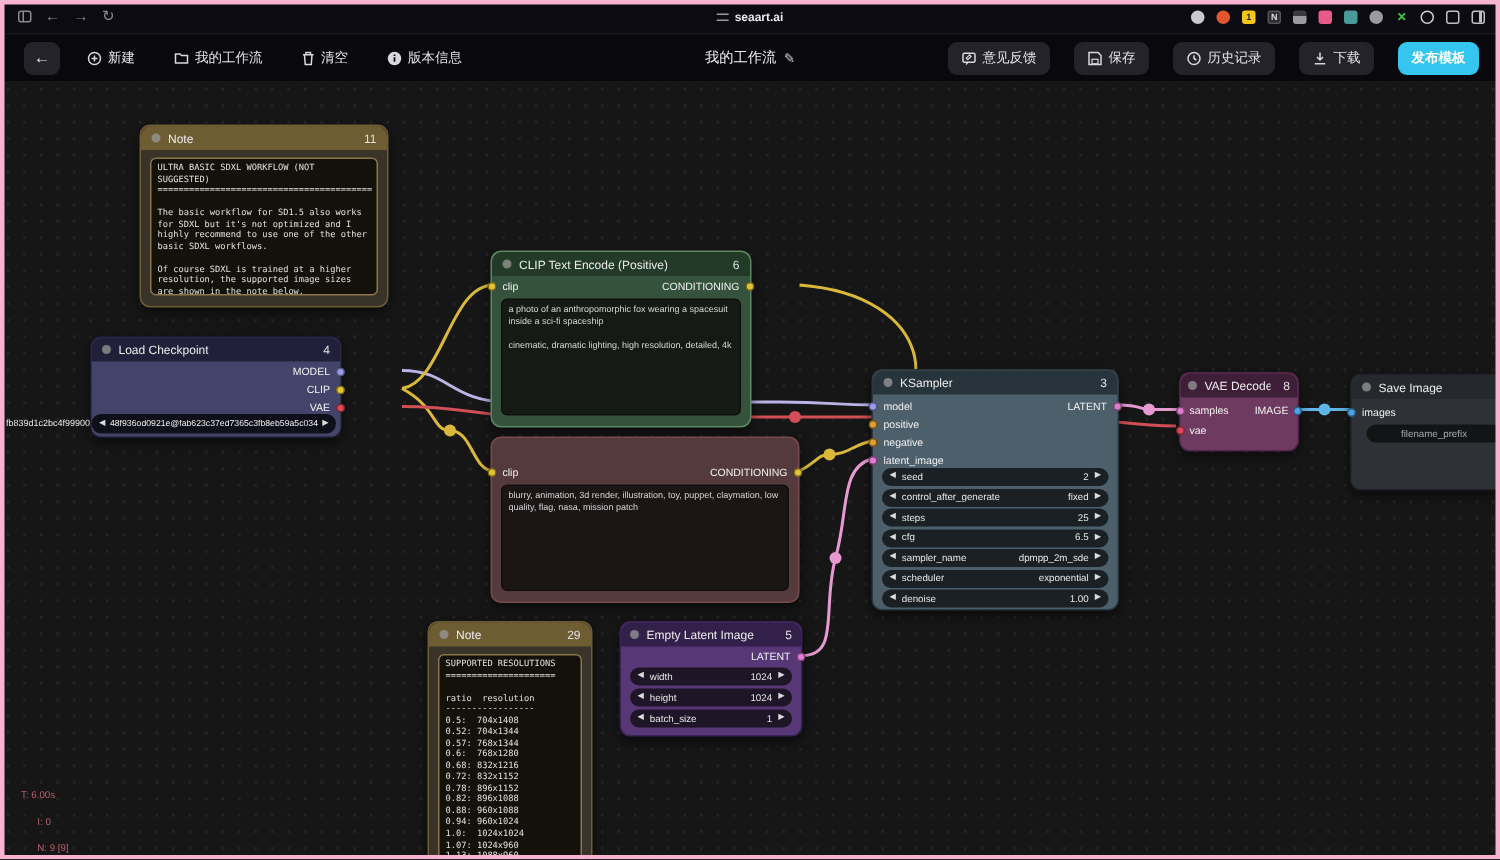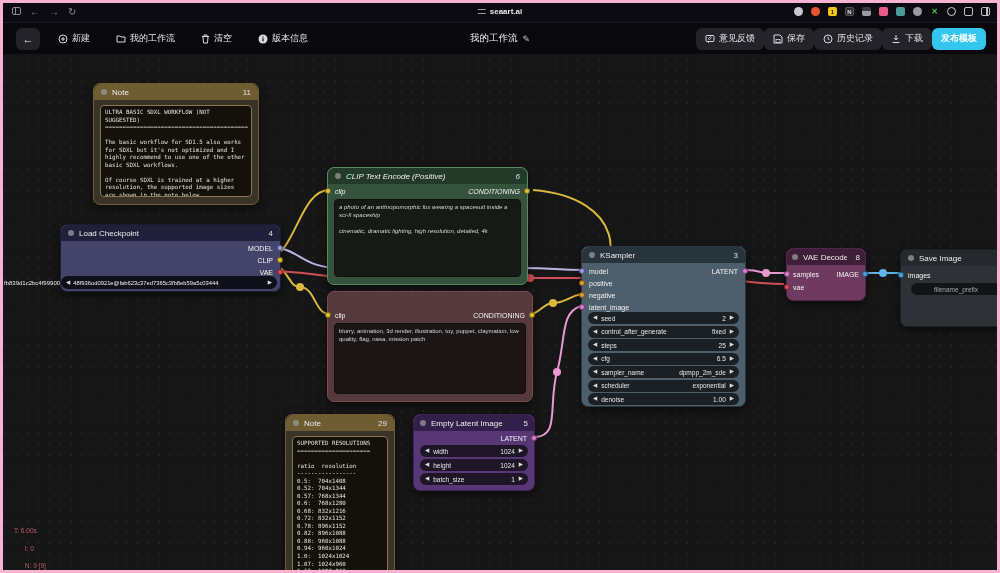--- a/index.html
+++ b/index.html
@@ -33,21 +33,21 @@
   .e9{background:transparent;color:#44c54a;font-size:8px;}
   .e10{background:transparent;border:1px solid #cfcfd4;border-radius:50%;}
   .e11{background:transparent;border:1px solid #bfbfc4;border-radius:2px;}
   .e12{background:transparent;border:1px solid #bfbfc4;border-radius:2px;position:relative;}
   .e12::after{content:"";position:absolute;right:1px;top:0;bottom:0;width:2px;background:#bfbfc4;}
 
   
   .toolbar{position:absolute;left:0;top:23px;width:1000px;height:31px;background:#09090d;
            display:flex;align-items:center;z-index:10;}
   .tb-left{display:flex;align-items:center;gap:10px;margin-left:16px;}
-  .tb-right{display:flex;align-items:center;gap:0;margin-left:auto;margin-right:14px;}
+  .tb-right{display:flex;align-items:center;gap:16px;margin-left:auto;margin-right:14px;}
   .tb-back{width:24px;height:22px;background:#232329;border-radius:6px;color:#e8e8ee;
            display:flex;align-items:center;justify-content:center;font-size:11px;cursor:pointer;}
   .tb-item{display:flex;align-items:center;gap:4px;color:#e4e4ea;font-size:9px;padding:4px 8px;
            border-radius:5px;cursor:pointer;white-space:nowrap;}
   .tb-btn{display:flex;align-items:center;gap:4px;background:#232329;border-radius:6px;height:22px;
           padding:0 9px;color:#e4e4ea;font-size:9px;cursor:pointer;white-space:nowrap;}
   .tb-btn.publish{background:#35c6ef;color:#fff;font-weight:bold;}
   .center-title{position:absolute;left:50%;top:0;transform:translateX(-50%);height:31px;
                 display:flex;align-items:center;gap:5px;color:#f0f0f4;font-size:9.5px;}
   .svg-ic{display:block;}
@@ -251,21 +251,21 @@
         <span class="num">11</span>
         </div>
       <div class="ta note-ta" style="left:6px;right:6px;top:21px;bottom:7px;">ULTRA BASIC SDXL WORKFLOW (NOT SUGGESTED)
 =========================================
 
 The basic workflow for SD1.5 also works for SDXL but it's not optimized and I highly recommend to use one of the other basic SDXL workflows.
 
 Of course SDXL is trained at a higher resolution, the supported image sizes are shown in the note below.</div>
     </div>
 
-    <div class="node n-ckpt" style="left:60px;top:170px;width:221px;height:68px;">
+    <div class="node n-ckpt" style="left:60px;top:170px;width:168px;height:68px;">
       <div class="hdr">
           <span class="hdot"></span>
         <span class="ttl">Load Checkpoint</span>
         <span class="num">4</span>
         </div>
       <div class="port" style="right:7px;top:18px;">
         <span>MODEL</span>
         <span class="pdot" style="background:#9b9bec;margin-left:4px;margin-right:-10px;"></span>
         </div>
       <div class="port" style="right:7px;top:30px;">
@@ -279,21 +279,21 @@
       <div class="ck-row">
         <span class="ck-prefix">fb839d1c2bc4f99900</span>
         <div class="ck-pill">
           <span class="warr">◀</span>
           <span class="ck-val">48f936od0921e@fab623c37ed7365c3fb8eb59a5c03444</span>
           <span class="warr">▶</span>
         </div>
       </div>
     </div>
 
-    <div class="node n-pos" style="left:327px;top:113px;width:201px;height:118px;font-style:italic;">
+    <div class="node n-pos" style="left:327px;top:113px;width:174px;height:118px;">
       <div class="hdr">
           <span class="hdot"></span>
         <span class="ttl">CLIP Text Encode (Positive)</span>
         <span class="num">6</span>
         </div>
       <div class="port" style="left:7px;top:18px;">
         <span class="pdot" style="background:#e3c32f;margin-right:4px;margin-left:-10px;"></span>
         <span>clip</span>
         </div>
       <div class="port" style="right:7px;top:18px;">

